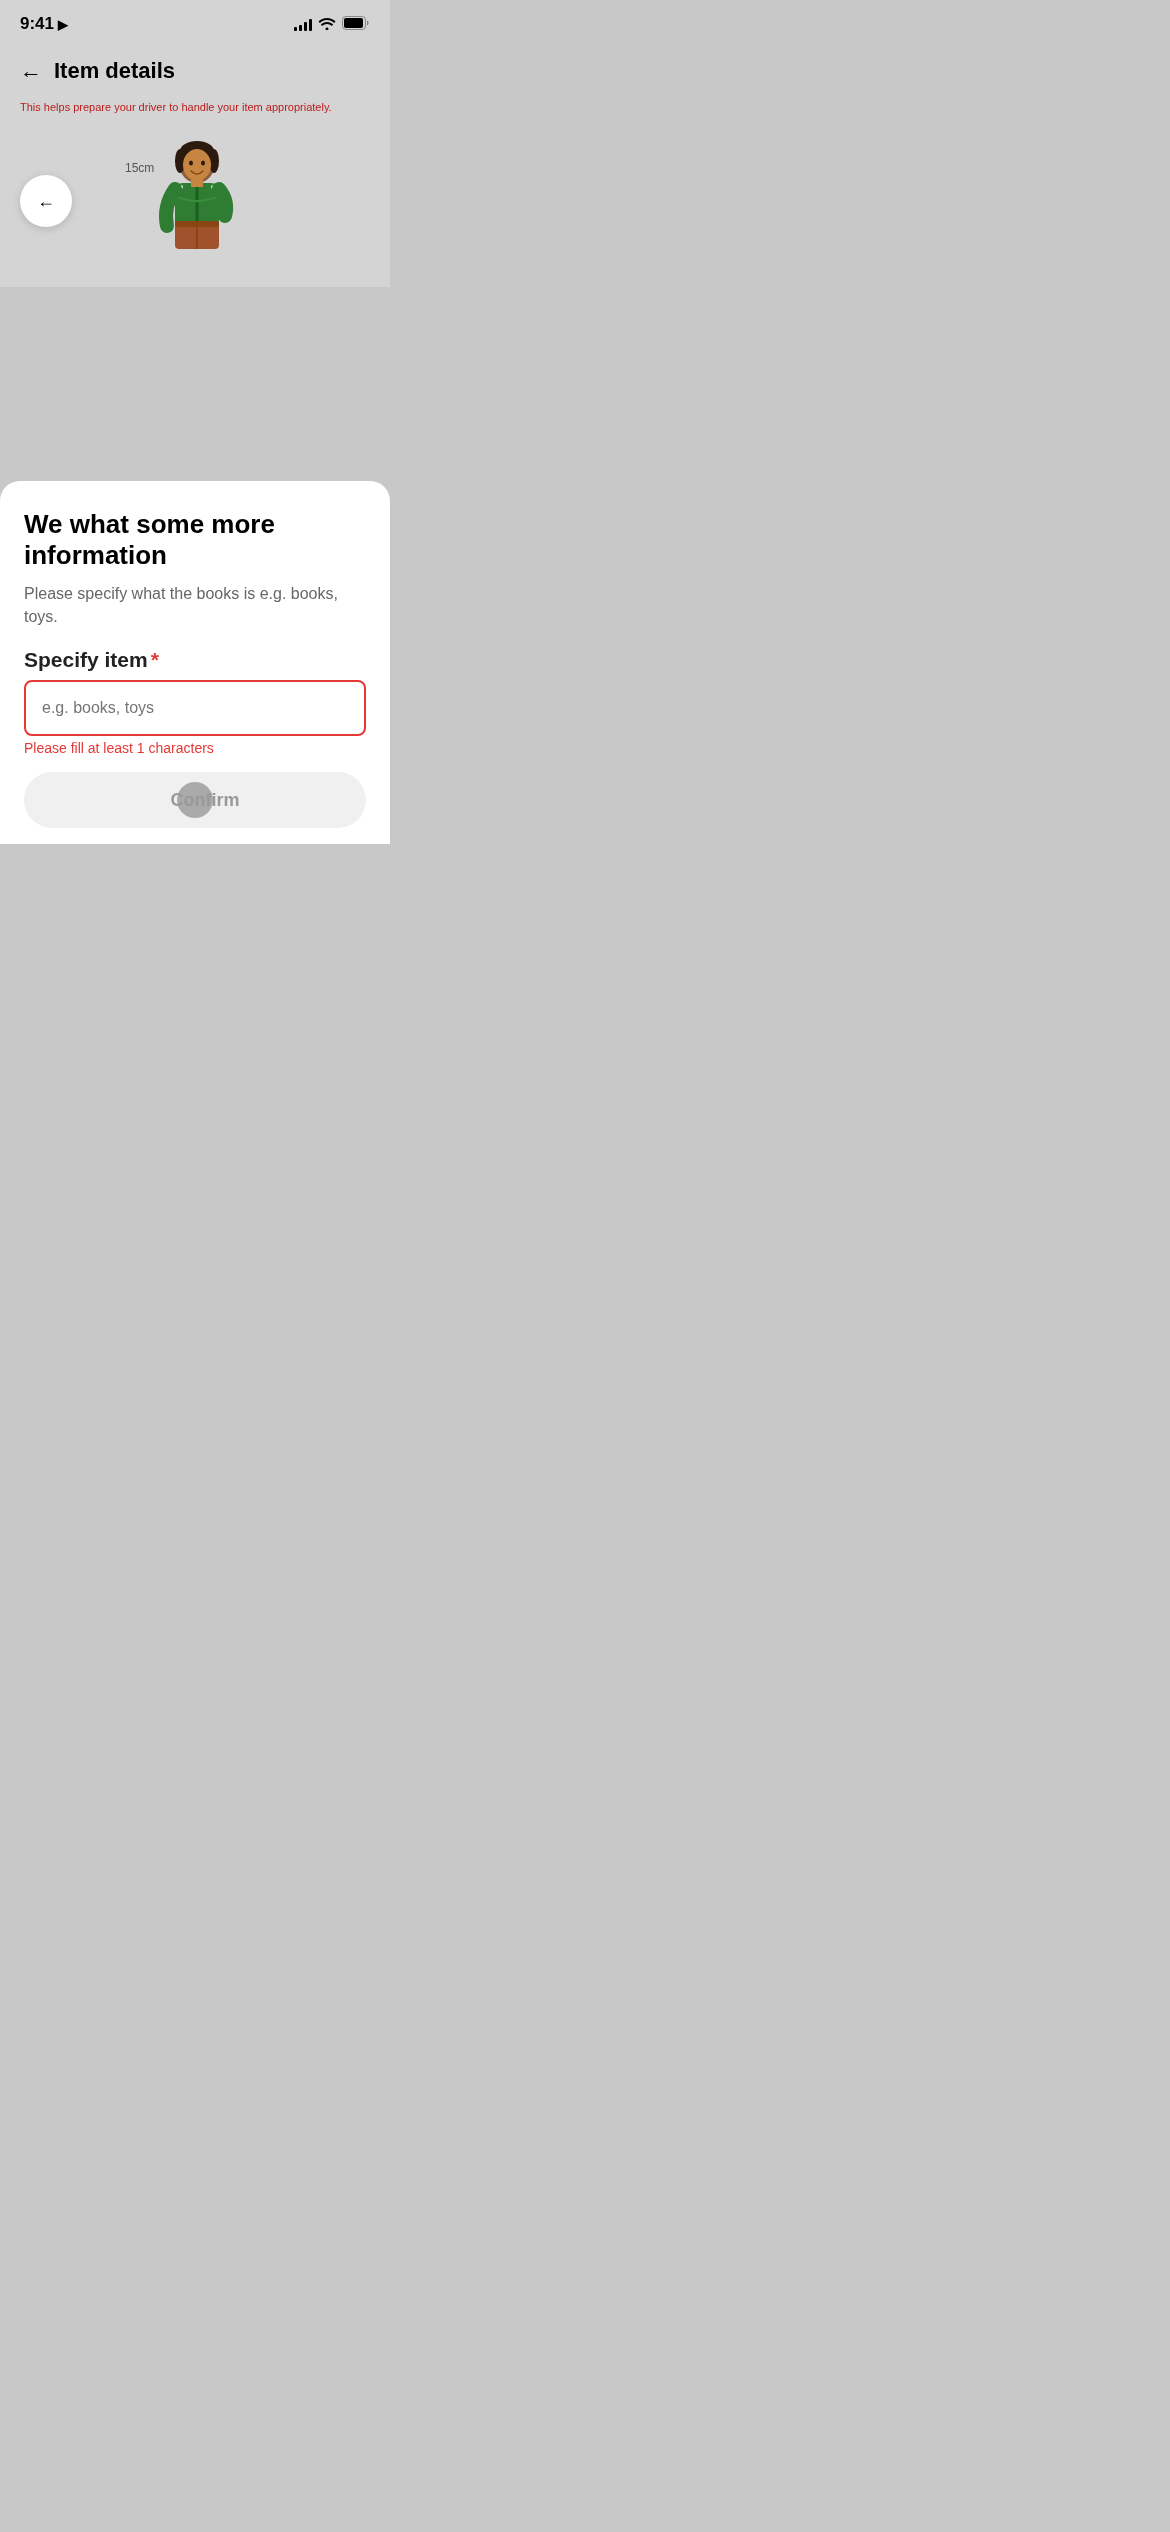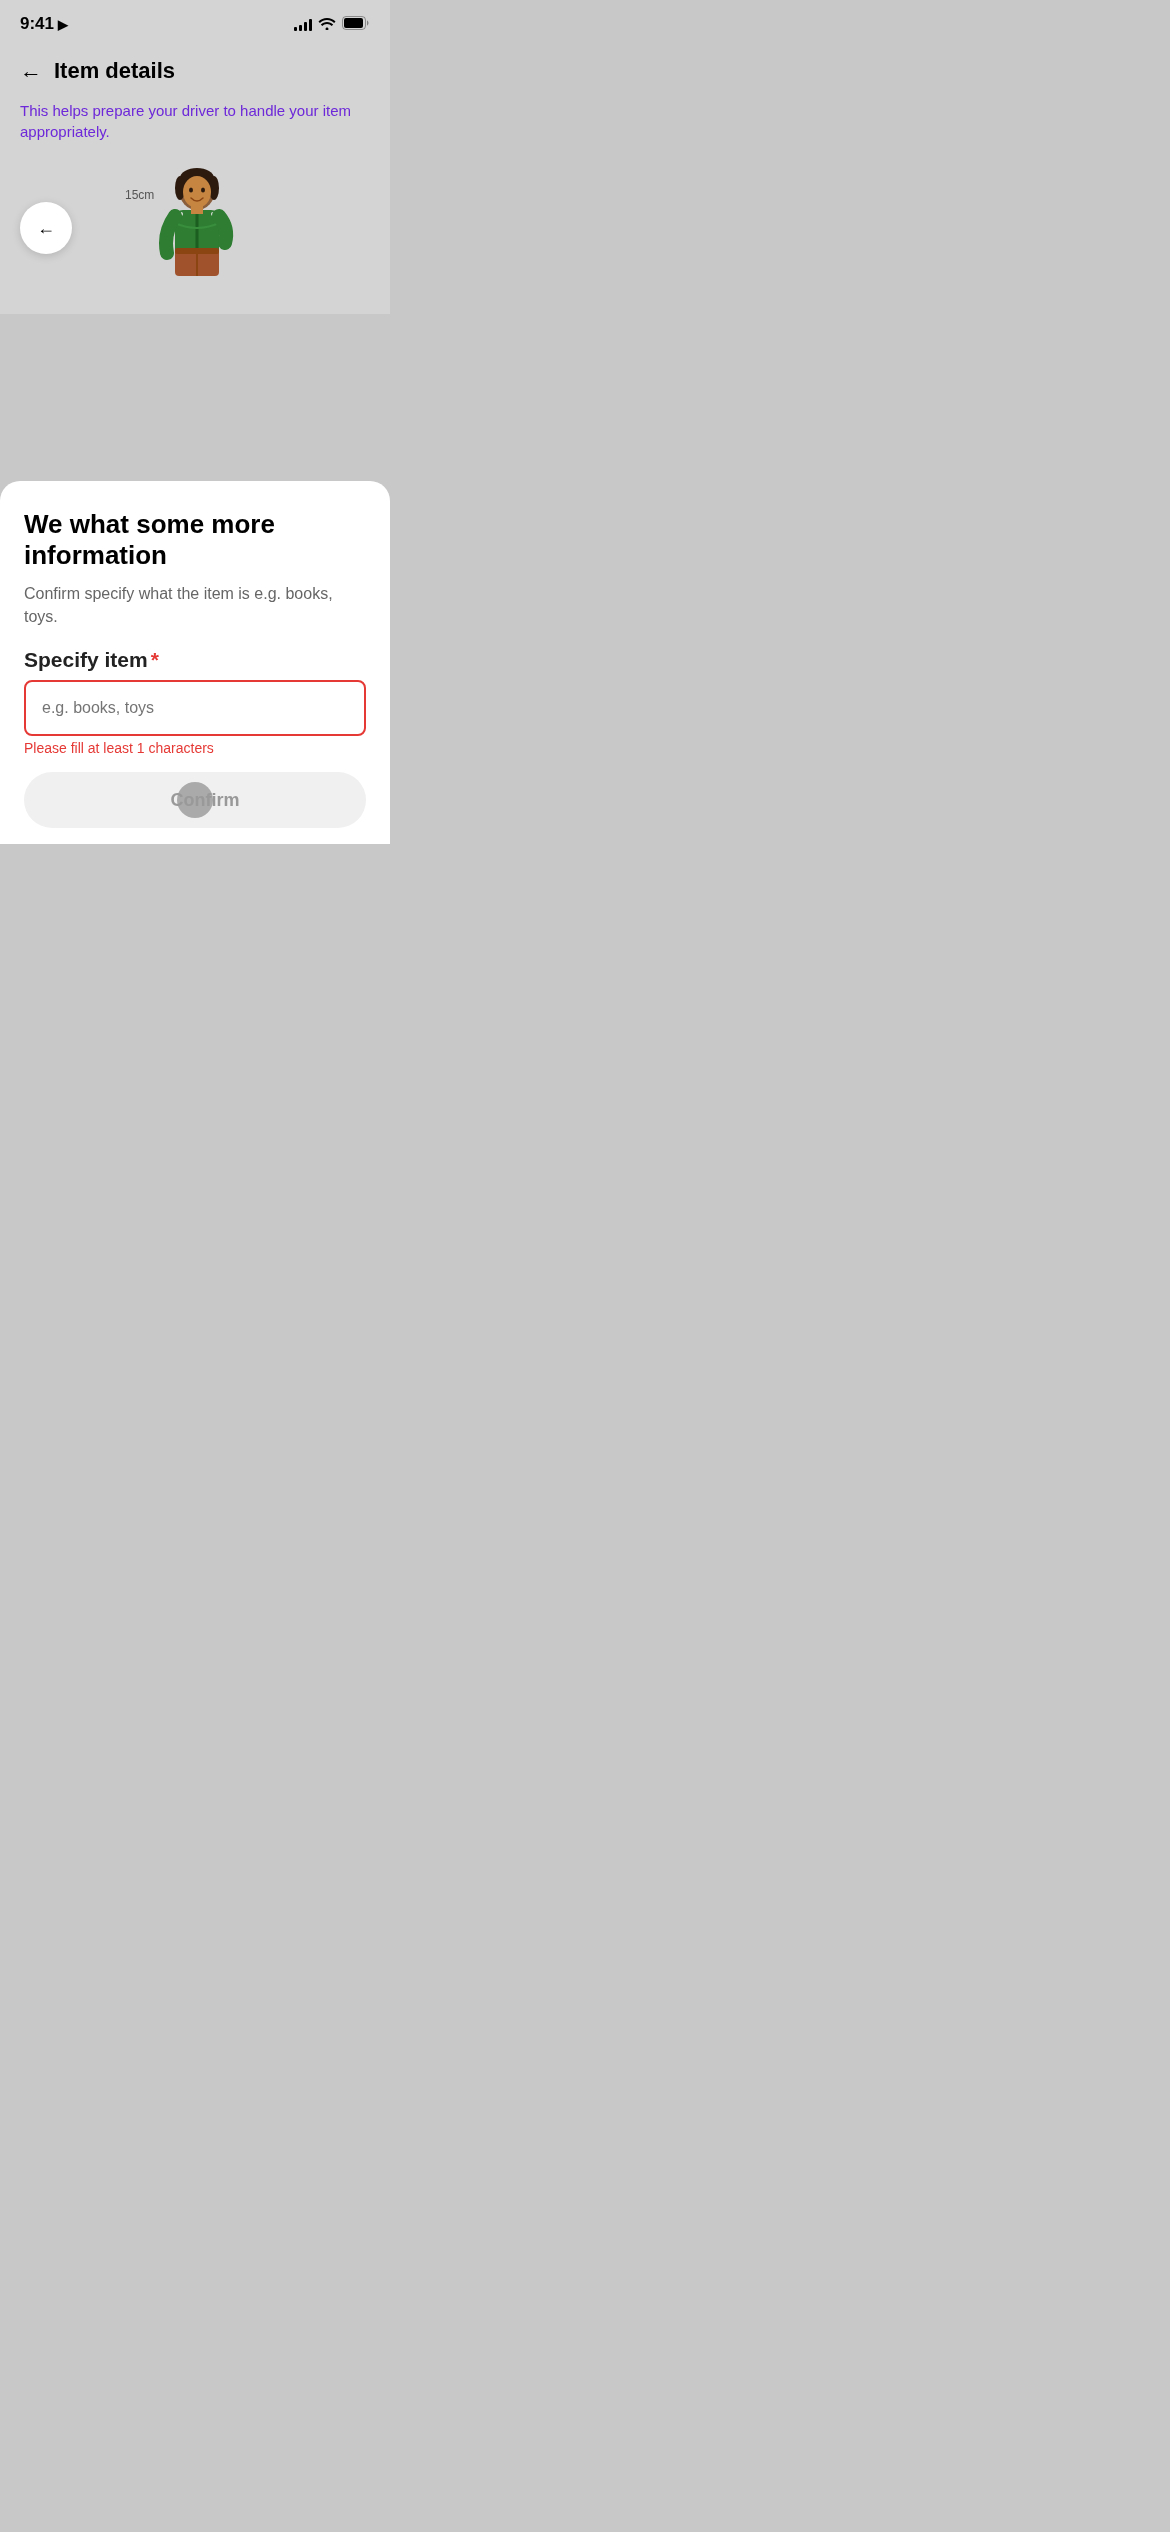--- a/index.html
+++ b/index.html
@@ -65,22 +65,22 @@
     .back-arrow-text {
       font-size: 22px;
       color: #000;
     }
     .page-title-bg {
       font-size: 22px;
       font-weight: 700;
       color: #000;
     }
     .page-subtitle {
-      font-size: 15px;
-      color: #6d28d9;
+      font-size: 11px;
+      color: #b91c1c;
       line-height: 1.4;
       margin-bottom: 16px;
     }
 
     
     .illustration-area {
       position: relative;
       height: 140px;
       display: flex;
       justify-content: center;
@@ -340,21 +340,21 @@
 
       <rect x="30" y="80" width="44" height="28" rx="4" fill="#A0522D"></rect>
       <rect x="30" y="80" width="44" height="6" rx="2" fill="#8B4513"></rect>
       <line x1="52" y1="80" x2="52" y2="108" stroke="#8B4513" stroke-width="2"></line>
     </svg>
   </div>
 </div>
 
 <div class="bottom-sheet">
   <h2 class="sheet-title">We what some more information</h2>
-  <p class="sheet-desc">Confirm specify what the item is e.g. books, toys.</p>
+  <p class="sheet-desc">Please specify what the books is e.g. books, toys.</p>
   <div class="field-label">
     <span>Specify item</span><span class="required-star">*</span>
   </div>
   <input class="text-input" type="text" value="" placeholder="e.g. books, toys" style="">
   <p class="error-msg">Please fill at least 1 characters</p>
   <button class="confirm-btn">
     <div class="confirm-circle"></div>
     <span class="confirm-label">Confirm</span>
   </button>
 </div>

